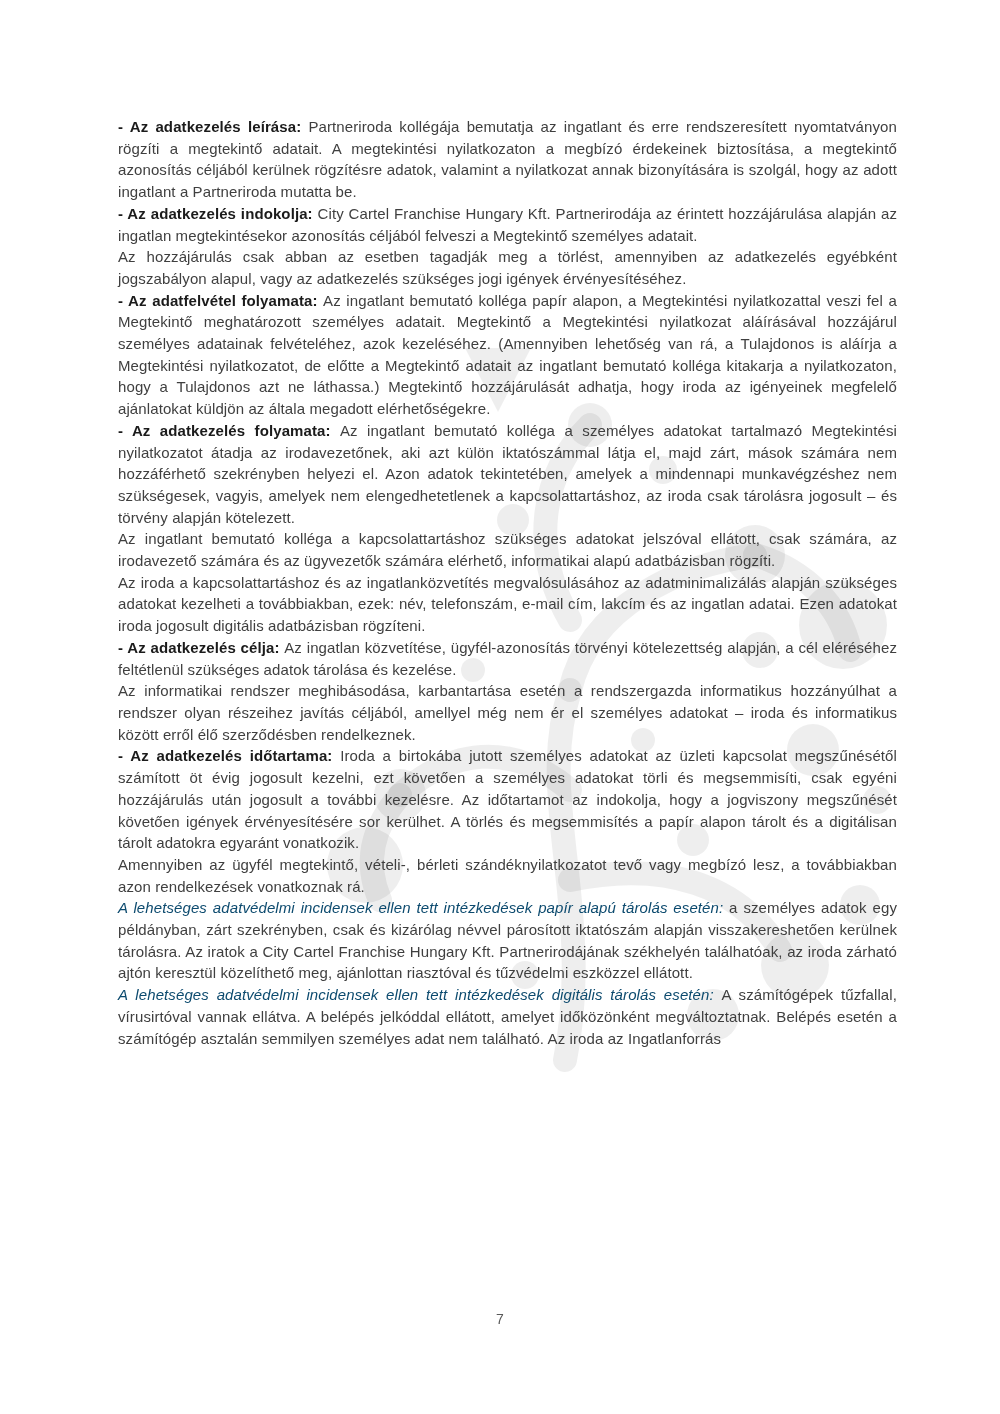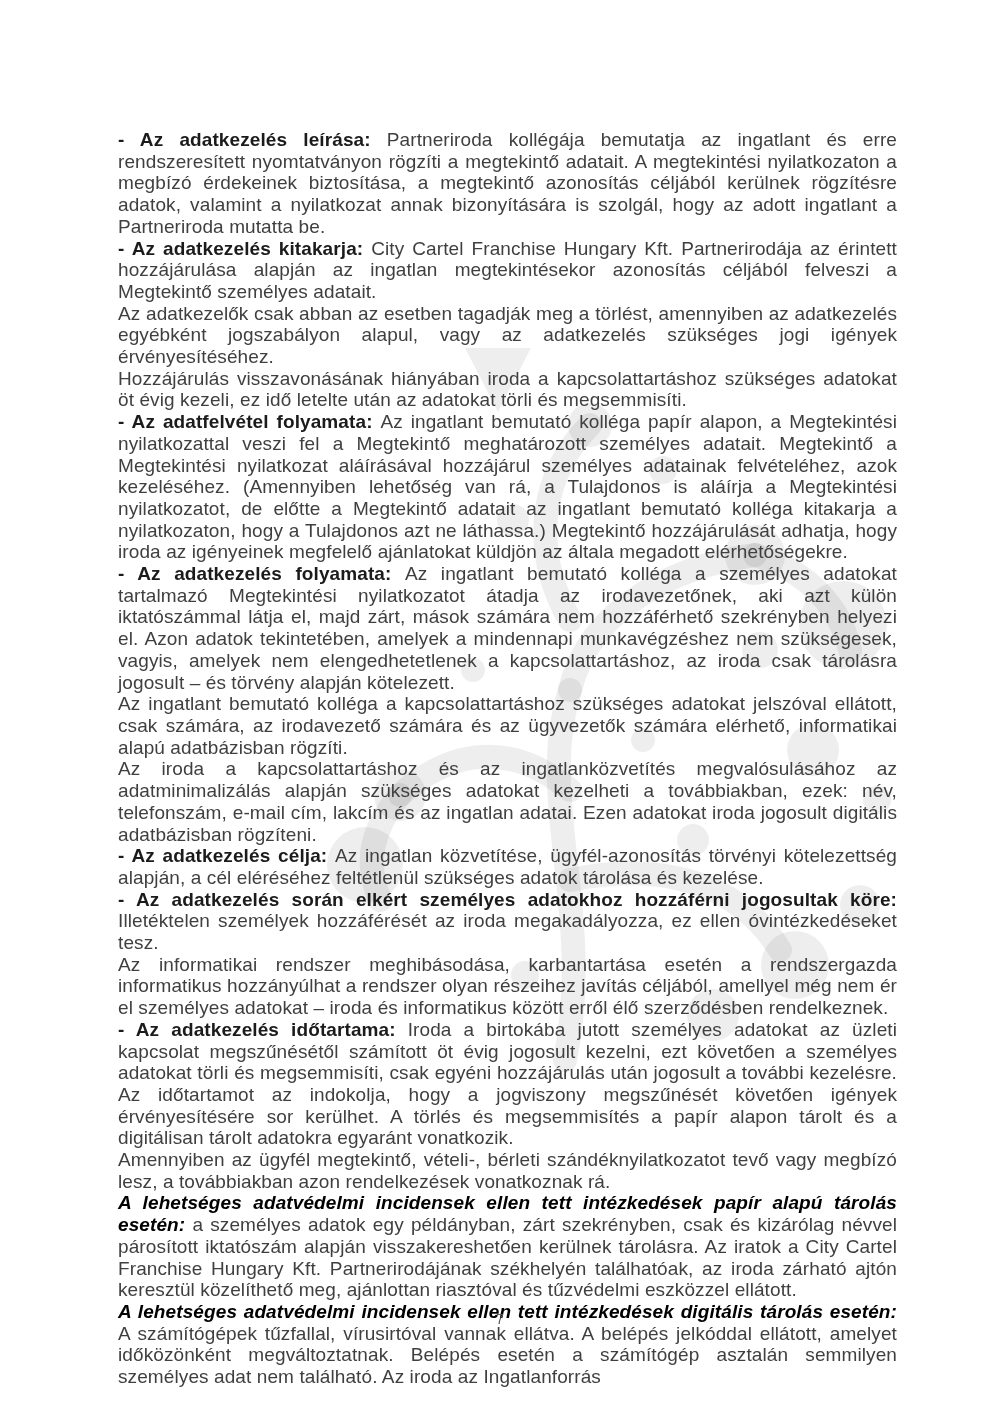--- a/index.html
+++ b/index.html
@@ -25,46 +25,46 @@
     left: 215px;
     top: 320px;
     width: 720px;
     height: 770px;
     z-index: 0;
     pointer-events: none;
   }
   .content {
     position: absolute;
     left: 118px;
-    top: 129px;
+    top: 116px;
     width: 779px;
     z-index: 1;
-    font-size: 19px;
+    font-size: 15px;
     line-height: 21.7px;
     color: #3f3f3f;
     text-align: justify;
     letter-spacing: 0.1px;
   }
   p.para {
     margin: 0;
     padding: 0;
   }
   .run-normal {
     font-weight: 400;
     font-style: normal;
   }
   .run-bold {
     font-weight: 700;
     font-style: normal;
     color: #1b1b1b;
   }
   .run-bolditalic {
-    font-weight: 700;
+    font-weight: 400;
     font-style: italic;
-    color: #000000;
+    color: #0c4a6e;
   }
   .page-number {
     position: absolute;
     top: 1311px;
     left: 0;
     width: 1000px;
     text-align: center;
     font-size: 14px;
     color: #585858;
     z-index: 1;
@@ -102,29 +102,27 @@
       <circle cx="258" cy="350" r="12"></circle>
       <circle cx="478" cy="520" r="16"></circle>
       <circle cx="598" cy="430" r="26"></circle>
       <circle cx="662" cy="480" r="14"></circle>
       <circle cx="310" cy="655" r="14"></circle>
     </g>
   </svg>
 
   <div class="content" id="document-body">
       <p class="para"><span class="run-bold">- Az adatkezelés leírása: </span><span class="run-normal">Partneriroda kollégája bemutatja az ingatlant és erre rendszeresített nyomtatványon rögzíti a megtekintő adatait. A megtekintési nyilatkozaton a megbízó érdekeinek biztosítása, a megtekintő azonosítás céljából kerülnek rögzítésre adatok, valamint a nyilatkozat annak bizonyítására is szolgál, hogy az adott ingatlant a Partneriroda mutatta be.</span></p>
-      <p class="para"><span class="run-bold">- Az adatkezelés kitakarja: </span><span class="run-normal">City Cartel Franchise Hungary Kft. Partnerirodája az érintett hozzájárulása alapján az ingatlan megtekintésekor azonosítás céljából felveszi a Megtekintő személyes adatait.</span></p>
-      <p class="para"><span class="run-normal">Az adatkezelők csak abban az esetben tagadják meg a törlést, amennyiben az adatkezelés egyébként jogszabályon alapul, vagy az adatkezelés szükséges jogi igények érvényesítéséhez.</span></p>
-      <p class="para"><span class="run-normal">Hozzájárulás visszavonásának hiányában iroda a kapcsolattartáshoz szükséges adatokat öt évig kezeli, ez idő letelte után az adatokat törli és megsemmisíti.</span></p>
+      <p class="para"><span class="run-bold">- Az adatkezelés indokolja: </span><span class="run-normal">City Cartel Franchise Hungary Kft. Partnerirodája az érintett hozzájárulása alapján az ingatlan megtekintésekor azonosítás céljából felveszi a Megtekintő személyes adatait.</span></p>
+      <p class="para"><span class="run-normal">Az hozzájárulás csak abban az esetben tagadják meg a törlést, amennyiben az adatkezelés egyébként jogszabályon alapul, vagy az adatkezelés szükséges jogi igények érvényesítéséhez.</span></p>
       <p class="para"><span class="run-bold">- Az adatfelvétel folyamata: </span><span class="run-normal">Az ingatlant bemutató kolléga papír alapon, a Megtekintési nyilatkozattal veszi fel a Megtekintő meghatározott személyes adatait. Megtekintő a Megtekintési nyilatkozat aláírásával hozzájárul személyes adatainak felvételéhez, azok kezeléséhez. (Amennyiben lehetőség van rá, a Tulajdonos is aláírja a Megtekintési nyilatkozatot, de előtte a Megtekintő adatait az ingatlant bemutató kolléga kitakarja a nyilatkozaton, hogy a Tulajdonos azt ne láthassa.) Megtekintő hozzájárulását adhatja, hogy iroda az igényeinek megfelelő ajánlatokat küldjön az általa megadott elérhetőségekre.</span></p>
       <p class="para"><span class="run-bold">- Az adatkezelés folyamata: </span><span class="run-normal">Az ingatlant bemutató kolléga a személyes adatokat tartalmazó Megtekintési nyilatkozatot átadja az irodavezetőnek, aki azt külön iktatószámmal látja el, majd zárt, mások számára nem hozzáférhető szekrényben helyezi el. Azon adatok tekintetében, amelyek a mindennapi munkavégzéshez nem szükségesek, vagyis, amelyek nem elengedhetetlenek a kapcsolattartáshoz, az iroda csak tárolásra jogosult – és törvény alapján kötelezett.</span></p>
       <p class="para"><span class="run-normal">Az ingatlant bemutató kolléga a kapcsolattartáshoz szükséges adatokat jelszóval ellátott, csak számára, az irodavezető számára és az ügyvezetők számára elérhető, informatikai alapú adatbázisban rögzíti.</span></p>
       <p class="para"><span class="run-normal">Az iroda a kapcsolattartáshoz és az ingatlanközvetítés megvalósulásához az adatminimalizálás alapján szükséges adatokat kezelheti a továbbiakban, ezek: név, telefonszám, e-mail cím, lakcím és az ingatlan adatai. Ezen adatokat iroda jogosult digitális adatbázisban rögzíteni.</span></p>
       <p class="para"><span class="run-bold">- Az adatkezelés célja: </span><span class="run-normal">Az ingatlan közvetítése, ügyfél-azonosítás törvényi kötelezettség alapján, a cél eléréséhez feltétlenül szükséges adatok tárolása és kezelése.</span></p>
-      <p class="para"><span class="run-bold">- Az adatkezelés során elkért személyes adatokhoz hozzáférni jogosultak köre: </span><span class="run-normal">Illetéktelen személyek hozzáférését az iroda megakadályozza, ez ellen óvintézkedéseket tesz.</span></p>
       <p class="para"><span class="run-normal">Az informatikai rendszer meghibásodása, karbantartása esetén a rendszergazda informatikus hozzányúlhat a rendszer olyan részeihez javítás céljából, amellyel még nem ér el személyes adatokat – iroda és informatikus között erről élő szerződésben rendelkeznek.</span></p>
       <p class="para"><span class="run-bold">- Az adatkezelés időtartama: </span><span class="run-normal">Iroda a birtokába jutott személyes adatokat az üzleti kapcsolat megszűnésétől számított öt évig jogosult kezelni, ezt követően a személyes adatokat törli és megsemmisíti, csak egyéni hozzájárulás után jogosult a további kezelésre. Az időtartamot az indokolja, hogy a jogviszony megszűnését követően igények érvényesítésére sor kerülhet. A törlés és megsemmisítés a papír alapon tárolt és a digitálisan tárolt adatokra egyaránt vonatkozik.</span></p>
       <p class="para"><span class="run-normal">Amennyiben az ügyfél megtekintő, vételi-, bérleti szándéknyilatkozatot tevő vagy megbízó lesz, a továbbiakban azon rendelkezések vonatkoznak rá.</span></p>
       <p class="para"><span class="run-bolditalic">A lehetséges adatvédelmi incidensek ellen tett intézkedések papír alapú tárolás esetén: </span><span class="run-normal">a személyes adatok egy példányban, zárt szekrényben, csak és kizárólag névvel párosított iktatószám alapján visszakereshetően kerülnek tárolásra. Az iratok a City Cartel Franchise Hungary Kft. Partnerirodájának székhelyén találhatóak, az iroda zárható ajtón keresztül közelíthető meg, ajánlottan riasztóval és tűzvédelmi eszközzel ellátott.</span></p>
       <p class="para"><span class="run-bolditalic">A lehetséges adatvédelmi incidensek ellen tett intézkedések digitális tárolás esetén: </span><span class="run-normal">A számítógépek tűzfallal, vírusirtóval vannak ellátva. A belépés jelkóddal ellátott, amelyet időközönként megváltoztatnak. Belépés esetén a számítógép asztalán semmilyen személyes adat nem található. Az iroda az Ingatlanforrás</span></p>
     </div>
 
   <div class="page-number">7</div>
 
 </div>

